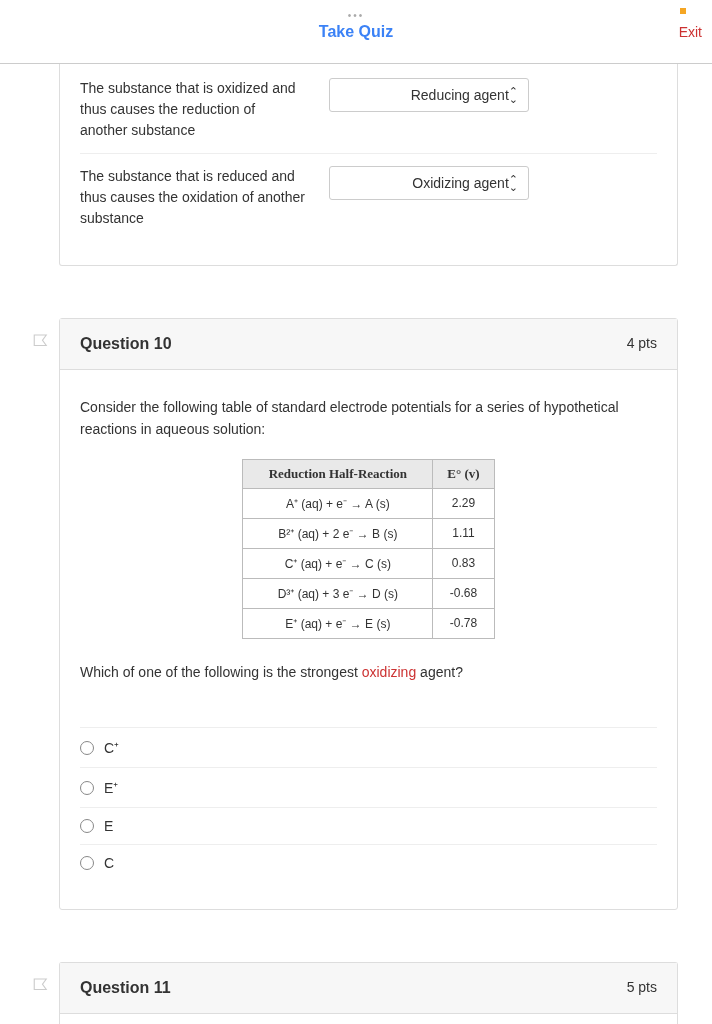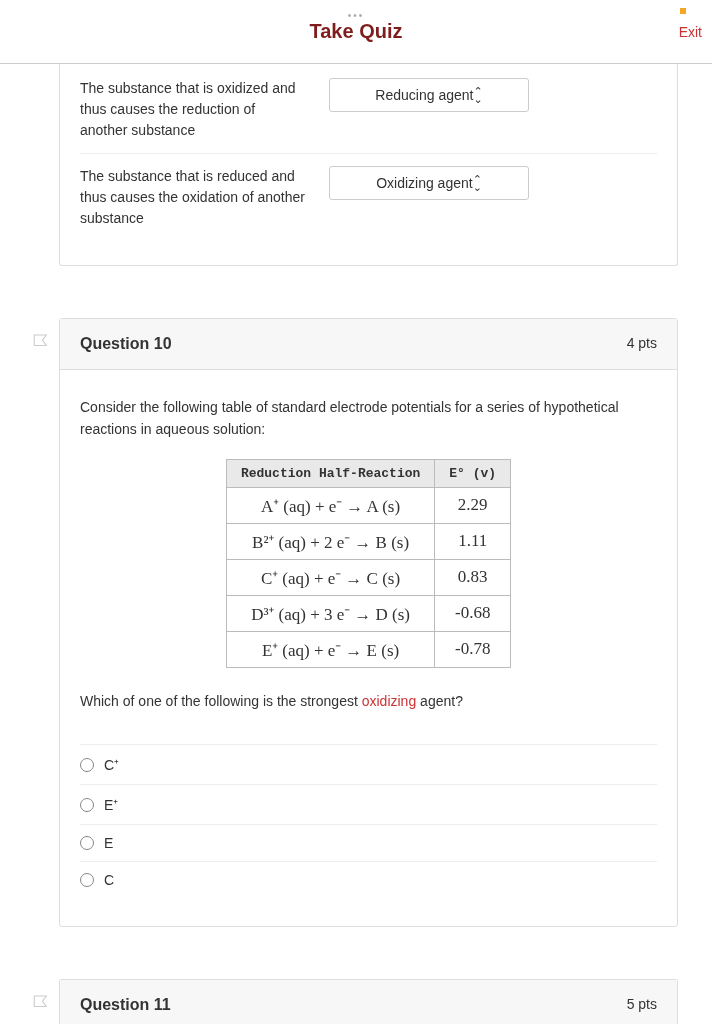--- a/index.html
+++ b/index.html
@@ -1,40 +1,40 @@
 <!DOCTYPE html>
 <html><head>
 <meta charset="utf-8">
 <style>
 *{box-sizing:border-box;margin:0;padding:0}
 body{font-family:"Helvetica Neue",Arial,sans-serif;font-size:14px;color:#333;background:#fff;width:712px}
 .top-bar{display:flex;align-items:center;justify-content:center;height:64px;border-bottom:1px solid #ccc;position:relative}
 .dots{position:absolute;left:50%;top:10px;transform:translateX(-50%);color:#aaa;letter-spacing:2px;font-size:10px}
-.top-title{font-weight:700;font-size:20px;color:#7f1d1d}
+.top-title{font-weight:700;font-size:16px;color:#3b82f6}
 .top-exit{position:absolute;right:10px;color:#cc3232;font-size:14px;cursor:pointer}
 .orange-dot{position:absolute;right:26px;top:8px;width:6px;height:6px;background:#f5a623}
 .content{padding:0 34px}
 .q-card{border:1px solid #ddd;border-radius:0 0 3px 3px;margin-bottom:52px;position:relative;margin-left:25px}
 .q-full{border:1px solid #ddd;border-radius:3px;margin-bottom:52px;position:relative;margin-left:25px}
 .q-header{display:flex;justify-content:space-between;align-items:flex-start;padding:16px 20px;border-bottom:1px solid #ddd;background:#f7f7f7}
 .q-title{font-weight:700;font-size:16px}
 .q-pts{font-size:14px;font-weight:400}
 .q-body{padding:26px 20px 24px 20px}
 .q-intro{line-height:1.6;margin-bottom:18px;font-size:14px}
 .match-row{display:flex;align-items:flex-start;gap:24px;padding:12px 0;border-top:1px solid #eee}
 .match-row:first-child{border-top:none}
 .match-text{flex:0 0 225px;font-size:14px;line-height:1.5}
-.sel{display:flex;align-items:center;justify-content:center;border:1px solid #ccc;border-radius:3px;padding:8px 10px;width:200px;font-size:14px;cursor:pointer;background:#fff}
+.sel{display:flex;align-items:center;justify-content:flex-end;border:1px solid #ccc;border-radius:3px;padding:8px 10px;width:200px;font-size:14px;cursor:pointer;background:#fff}
 .sel .chev{font-size:11px;line-height:8px;display:flex;flex-direction:column}
 .tbl{border-collapse:collapse;margin:0 auto 22px auto}
-.tbl th,.tbl td{border:1px solid #bbb;padding:6px 14px;font-size:17px;text-align:center;font-family:Liberation Serif, serif}
-.tbl th{background:#e9e9e9;font-family:Liberation Mono, monospace;font-weight:700;font-size:13px}
+.tbl th,.tbl td{border:1px solid #bbb;padding:6px 14px;font-size:12px;text-align:center;font-family:Liberation Sans, sans-serif}
+.tbl th{background:#e9e9e9;font-family:Liberation Serif, serif;font-weight:700;font-size:13px}
 .tbl .hr{min-width:190px}
 .tbl .ev{min-width:60px}
-.q-follow{font-size:14px;line-height:1.6;margin-bottom:32px}
+.q-follow{font-size:14px;line-height:1.6;margin-bottom:44px}
 .red{color:#cc3232}
 .options{padding:0 0 4px 0}
 .opt-row{display:flex;align-items:center;gap:10px;padding:10px 0;border-top:1px solid #eee;font-size:14px}
 .opt-row:first-child{border-top:1px solid #eee}
 .radio{width:14px;height:14px;border:1px solid #888;border-radius:50%;flex-shrink:0;cursor:pointer}
 .flag{position:absolute;left:-28px;top:14px;width:18px;height:22px}
 .flag svg{width:18px;height:22px}
 </style>
 </head>
 <body>

